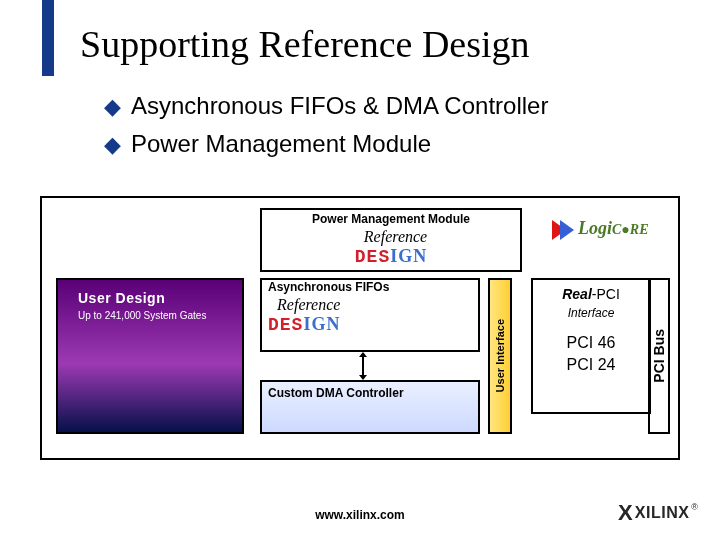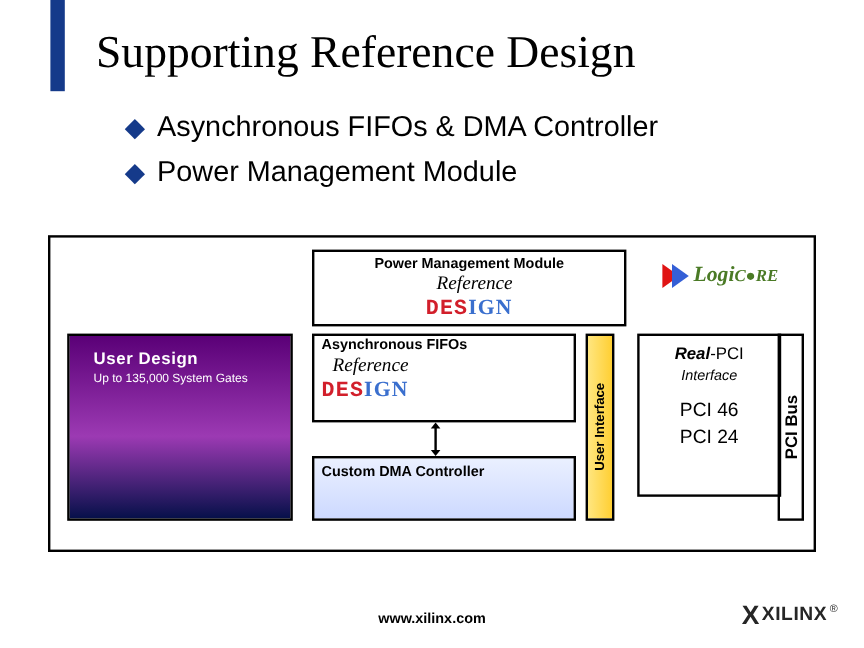--- a/index.html
+++ b/index.html
@@ -67,21 +67,21 @@
     <div class="bullet">
       <span class="glyph">◆</span>
       <span class="text">Power Management Module</span>
     </div>
   </div>
 
   <div class="diagram">
 
     <div class="block user-design">
       <div class="ud-title">User Design</div>
-      <div class="ud-sub">Up to 135,000 System Gates</div>
+      <div class="ud-sub">Up to 241,000 System Gates</div>
     </div>
 
     <div class="block pm-module">
       <div class="lbl">Power Management Module</div>
       <div class="refdesign rd">
         <div class="rd1">Reference</div>
         <div class="rd2"><span class="a">DES</span><span class="b">IGN</span></div>
       </div>
     </div>
 

